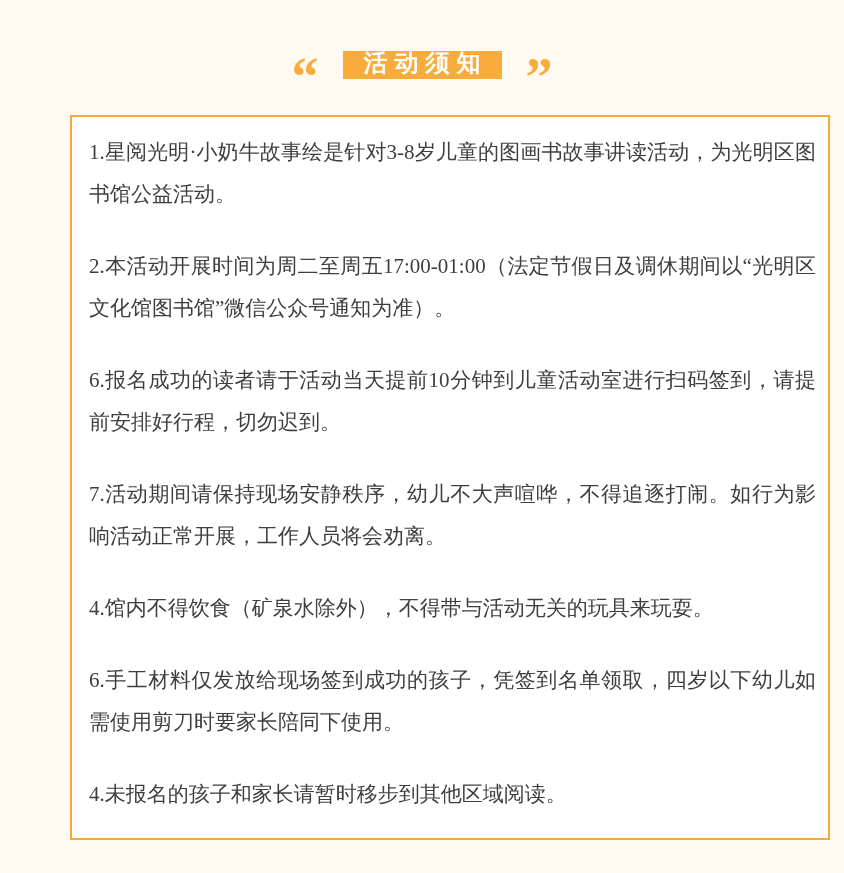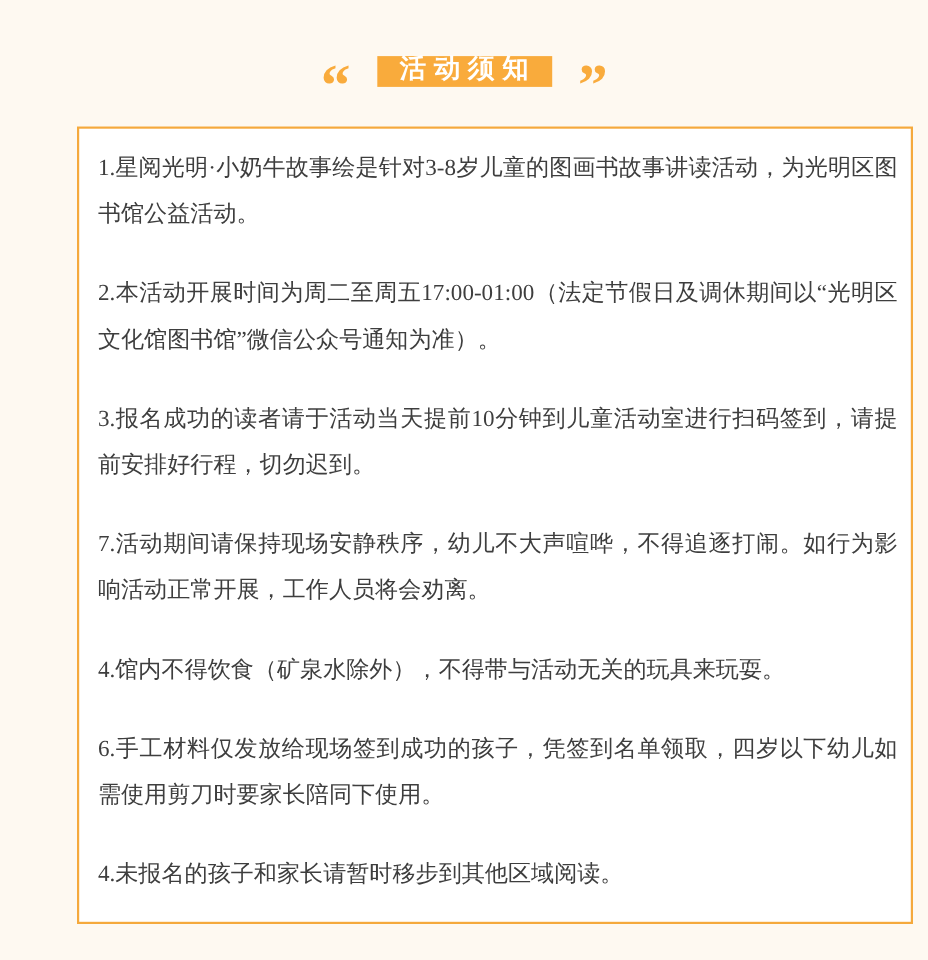--- a/index.html
+++ b/index.html
@@ -85,20 +85,20 @@
     <span class="quote">“</span>
     <div class="badge">
       <span>活动须知</span>
     </div>
     <span class="quote">”</span>
   </div>
 
   <div class="panel">
     <p>1.星阅光明·小奶牛故事绘是针对3-8岁儿童的图画书故事讲读活动，为光明区图书馆公益活动。</p>
     <p>2.本活动开展时间为周二至周五17:00-01:00（法定节假日及调休期间以“光明区文化馆图书馆”微信公众号通知为准）。</p>
-    <p>3.报名成功的读者请于活动当天提前10分钟到儿童活动室进行扫码签到，请提前安排好行程，切勿迟到。</p>
+    <p>6.报名成功的读者请于活动当天提前10分钟到儿童活动室进行扫码签到，请提前安排好行程，切勿迟到。</p>
     <p>7.活动期间请保持现场安静秩序，幼儿不大声喧哗，不得追逐打闹。如行为影响活动正常开展，工作人员将会劝离。</p>
     <p>4.馆内不得饮食（矿泉水除外），不得带与活动无关的玩具来玩耍。</p>
     <p>6.手工材料仅发放给现场签到成功的孩子，凭签到名单领取，四岁以下幼儿如需使用剪刀时要家长陪同下使用。</p>
     <p>4.未报名的孩子和家长请暂时移步到其他区域阅读。</p>
   </div>
 
 </div>
 
 </body></html>

